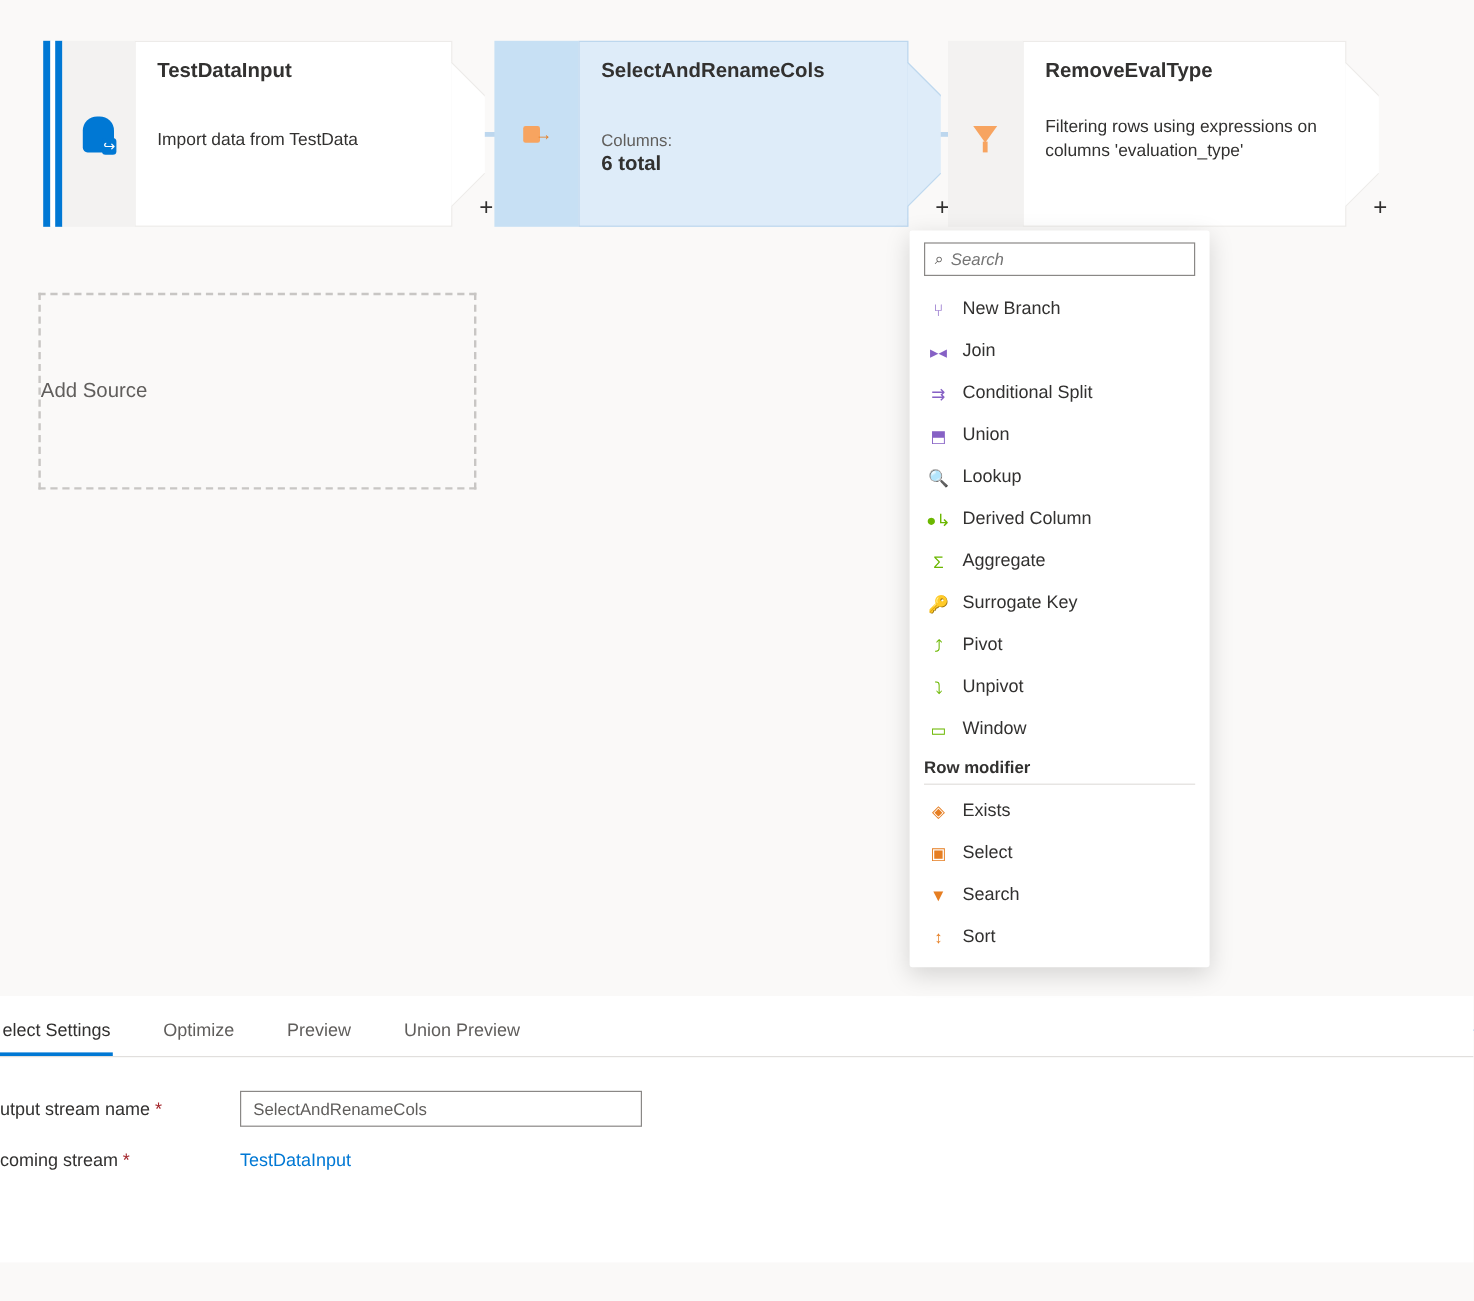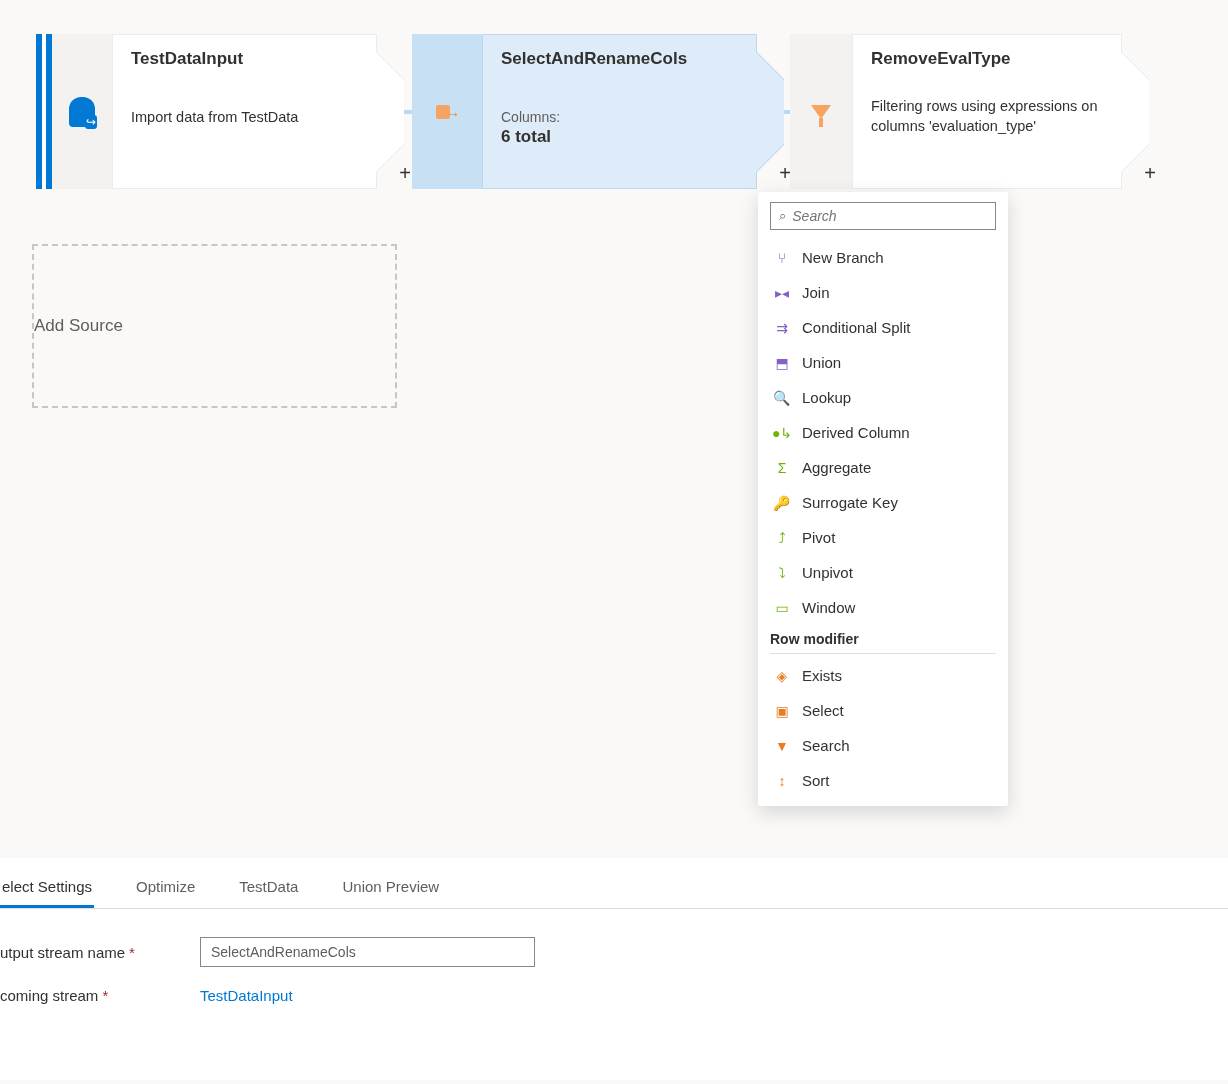--- a/index.html
+++ b/index.html
@@ -114,21 +114,21 @@
     .menu-search input{
       border:none; outline:none; font-size:14px; font-style:italic; color:#605e5c; flex:1;
       font-family: Liberation Sans, sans-serif;
     }
     .menu-search .mag{ color:#605e5c; margin-right:6px; font-size:13px; }
     .menu-section{ font-weight:600; font-size:14px; padding:6px 0 6px 0; border-bottom:1px solid #e1dfdd; margin-bottom:4px; }
     .menu-item{ display:flex; align-items:center; padding:9px 4px; cursor:pointer; font-size:15px; gap:12px; }
     .mi-icon{ width:16px; height:16px; display:flex; align-items:center; justify-content:center; font-size:14px; }
     
     .divider{ position:absolute; left:0; right:0; top:858px; border-top:1px dashed #0078d4; }
-    .panel{ position:absolute; left:0; right:0; top:858px; background:#fff; height:222px; padding:10px 0 0 0; }
+    .panel{ position:absolute; left:0; right:0; top:830px; background:#fff; height:222px; padding:10px 0 0 0; }
     .tabs{ display:flex; gap:40px; padding:0 0 0 0; font-size:15px; color:#605e5c; border-bottom:1px solid #e1dfdd; }
     .tab{ padding:10px 2px; cursor:pointer; }
     .tab.active{ color:#323130; border-bottom:3px solid #0078d4; font-weight:400; }
     .form{ padding:28px 0 0 0; }
     .form-row{ display:flex; align-items:center; margin-bottom:20px; font-size:15px; }
     .form-label{ width:200px; }
     .req{ color:#a4262c; margin-left:4px; }
     .form-input{ border:1px solid #8a8886; padding:6px 10px; width:335px; font-size:14px; color:#605e5c; font-family:inherit; }
     .link{ color:#0078d4; cursor:pointer; }
   </style>
@@ -254,21 +254,21 @@
       </div>
   </div>
 </div>
 
 <div class="divider"></div>
 
 <div class="panel">
   <div class="tabs">
     <div class="tab active">elect Settings</div>
     <div class="tab">Optimize</div>
-    <div class="tab">TestData</div>
+    <div class="tab">Preview</div>
     <div class="tab">Union Preview</div>
   </div>
   <div class="form">
     <div class="form-row">
       <div class="form-label"><span>utput stream name</span><span class="req">*</span></div>
       <input class="form-input" value="SelectAndRenameCols" style="">
     </div>
     <div class="form-row">
       <div class="form-label"><span>coming stream</span><span class="req">*</span></div>
       <span class="link">TestDataInput</span>

